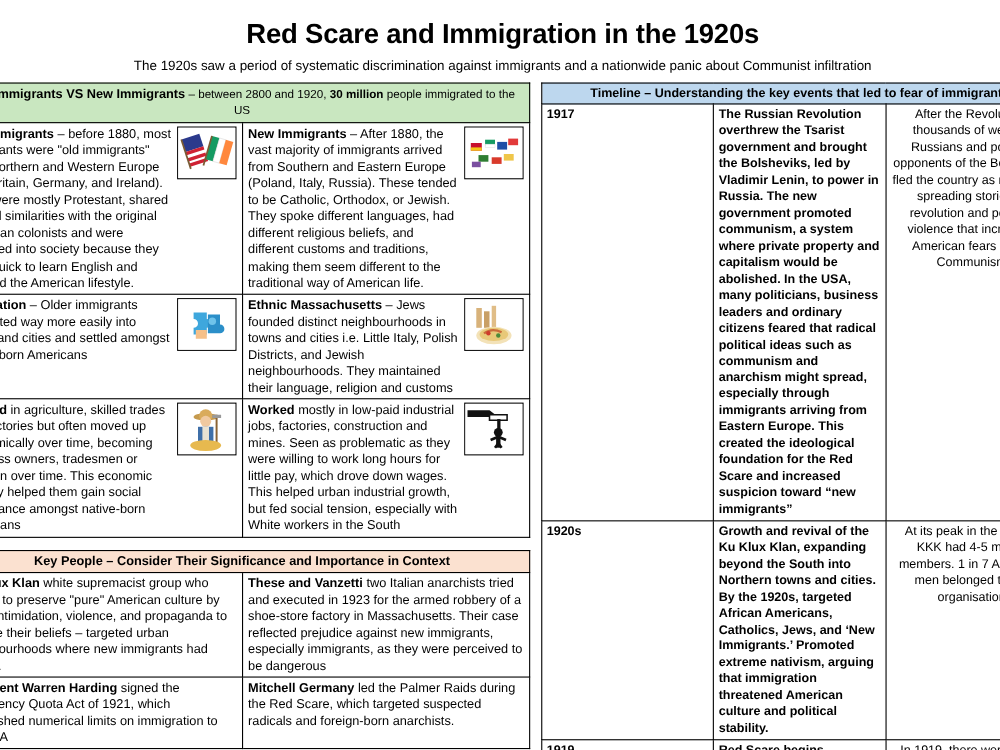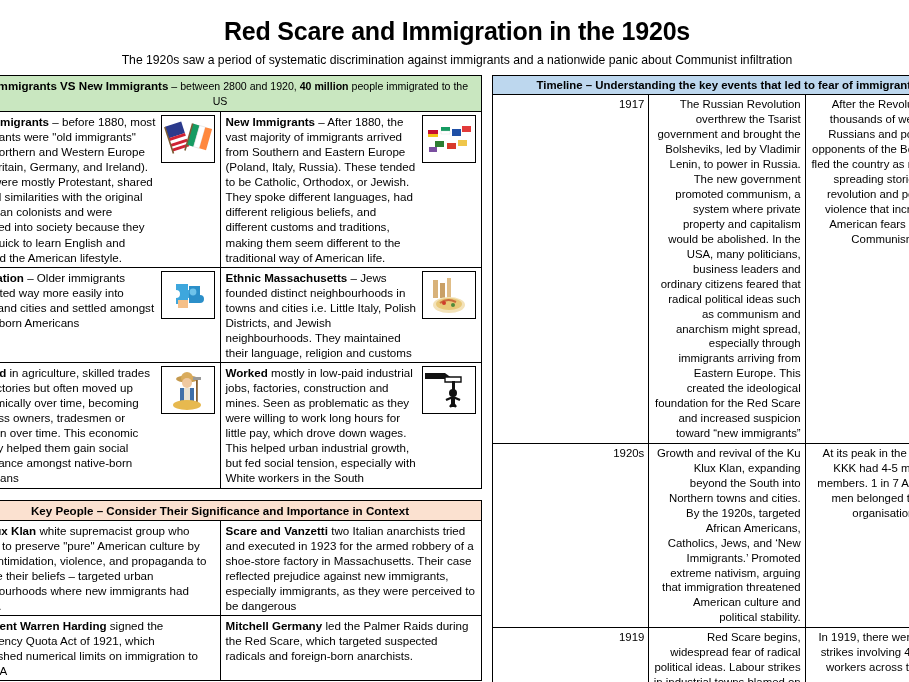--- a/index.html
+++ b/index.html
@@ -44,22 +44,22 @@
   .celltext{flex:1 1 auto;}
   .thumb{
     flex:0 0 auto;width:52px;height:46px;border:1.1px solid #000;
     background:#fff;display:block;margin-top:1px;
   }
   .thumb svg{display:block;width:100%;height:100%;}
 
   
   table.tl{width:100%;border-collapse:collapse;table-layout:fixed;border:1.6px solid #000;}
   table.tl td{border:1.2px solid #000;font-size:11.4px;line-height:1.31;padding:2px 4px;vertical-align:top;}
-  td.tl-date{width:52px;text-align:right;font-weight:normal;font-size:12.4px;padding-top:3px;}
-  td.tl-main{text-align:right;}
+  td.tl-date{width:52px;text-align:left;font-weight:bold;font-size:12.4px;padding-top:3px;}
+  td.tl-main{text-align:left;font-weight:bold;}
   td.tl-note{width:118px;text-align:center;font-size:10.9px;line-height:1.3;}
 
   .kp td{font-size:11.6px;}
   b{font-weight:bold;}
 </style>
 </head>
 <body>
 
 <div id="sheet">
 
@@ -67,21 +67,21 @@
   <div id="subtitle">The 1920s saw a period of systematic discrimination against immigrants and a nationwide panic about Communist infiltration</div>
 
   <div id="cols">
 
     <div class="col-left">
 
       <table class="blk">
         <tbody>
             <tr>
           <td class="bandhead band-green" colspan="2">
-            <span>Old Immigrants VS New Immigrants</span><span class="sub"><span> – between 2800 and 1920, </span><b>40 million</b><span> people immigrated to the US</span></span>
+            <span>Old Immigrants VS New Immigrants</span><span class="sub"><span> – between 2800 and 1920, </span><b>30 million</b><span> people immigrated to the US</span></span>
           </td>
         </tr>
 
         <tr>
           <td style="width:50%">
             <div class="cellwrap">
               <div class="celltext"><b>Old Immigrants</b><span> – before 1880, most immigrants were "old immigrants" from Northern and Western Europe (e.g. Britain, Germany, and Ireland). They were mostly Protestant, shared cultural similarities with the original American colonists and were accepted into society because they were quick to learn English and adopted the American lifestyle.</span></div>
               <span class="thumb">
                 <svg viewBox="0 0 52 46">
                   <rect width="52" height="46" fill="#fff"></rect>
@@ -201,21 +201,21 @@
       </tbody>
         </table>
 
       <table class="blk kp">
         <tbody>
             <tr>
           <td class="bandhead band-peach" colspan="2">Key People – Consider Their Significance and Importance in Context</td>
         </tr>
         <tr>
           <td style="width:50%"><b>Ku Klux Klan</b><span> white supremacist group who sought to preserve "pure" American culture by using intimidation, violence, and propaganda to enforce their beliefs – targeted urban neighbourhoods where new immigrants had settled.</span></td>
-          <td style="width:50%"><b>Scare and Vanzetti</b><span> two Italian anarchists tried and executed in 1923 for the armed robbery of a shoe-store factory in Massachusetts. Their case reflected prejudice against new immigrants, especially immigrants, as they were perceived to be dangerous</span></td>
+          <td style="width:50%"><b>These and Vanzetti</b><span> two Italian anarchists tried and executed in 1923 for the armed robbery of a shoe-store factory in Massachusetts. Their case reflected prejudice against new immigrants, especially immigrants, as they were perceived to be dangerous</span></td>
         </tr>
         <tr>
           <td><b>President Warren Harding</b><span> signed the Emergency Quota Act of 1921, which established numerical limits on immigration to the USA</span></td>
           <td><b>Mitchell Germany</b><span> led the Palmer Raids during the Red Scare, which targeted suspected radicals and foreign-born anarchists.</span></td>
         </tr>
       </tbody>
         </table>
 
     </div>
 

